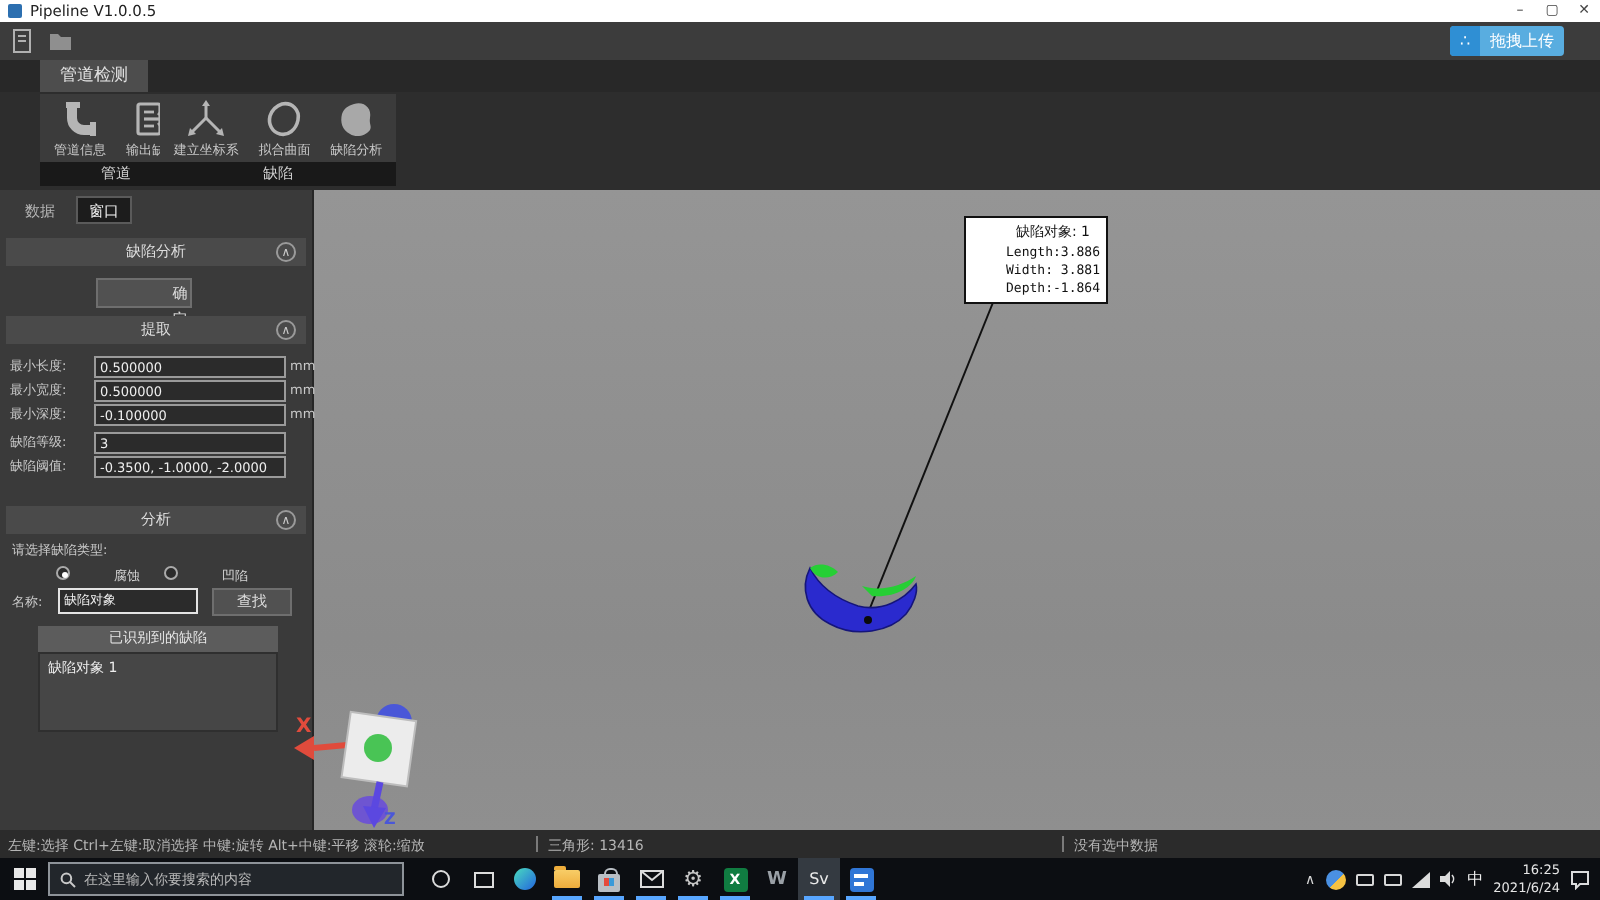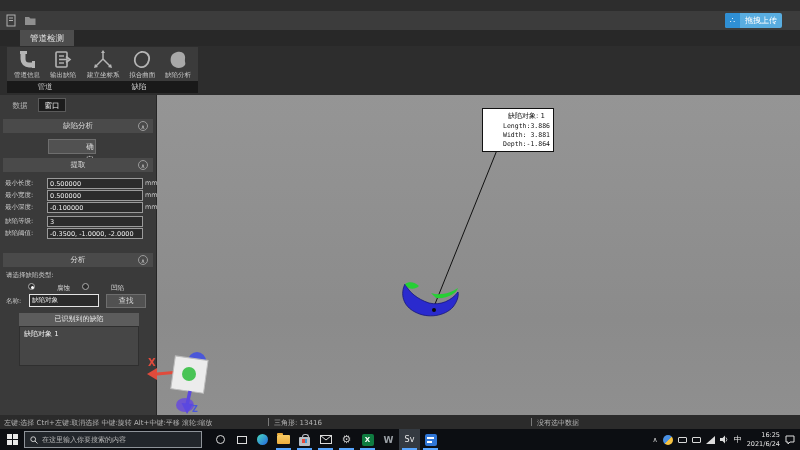--- a/index.html
+++ b/index.html
@@ -101,20 +101,29 @@
   .cortana-ico { width:9px; height:9px; border:1.5px solid #dcdcdc; border-radius:50%; }
   .taskview-ico { width:10px; height:8px; border:1px solid #dcdcdc; }
   .cloudapp-ico { width:10px; height:10px; border-radius:50%; background:linear-gradient(135deg,#4a90e2 55%,#f5c242 55%); }
   .rect-ico { width:9px; height:6px; border:1px solid #d8d8d8; border-radius:1px; }
 </style>
 </head>
 <body>
 
 <div id="app">
 
+  <div class="titlebar">
+    <span class="app-ico"></span>
+    <span class="title-text">Pipeline V1.0.0.5</span>
+    <span class="win-controls">
+      <span class="win-btn">–</span>
+      <span class="win-btn">▢</span>
+      <span class="win-btn">✕</span>
+    </span>
+  </div>
 
   <div class="qatbar">
     <svg class="qat-ico" style="left:5px" viewBox="0 0 13 13">
       <rect x="2" y="1" width="8" height="11" fill="none" stroke="#b0b0b0" stroke-width="1"></rect>
       <line x1="4" y1="4" x2="8" y2="4" stroke="#b0b0b0" stroke-width="1"></line>
       <line x1="4" y1="6.5" x2="8" y2="6.5" stroke="#b0b0b0" stroke-width="1"></line>
     </svg>
     <svg class="qat-ico" style="left:24px" viewBox="0 0 13 13">
       <path d="M1,3 h4 l1.5,1.5 h5 v6.5 h-10.5 z" fill="#8f8f8f"></path>
     </svg>
@@ -122,21 +131,21 @@
       <span class="ub-ico">∴</span>
       <span class="ub-label">拖拽上传</span>
     </div>
   </div>
 
   <div class="tabrow">
     <span class="ribbon-tab">管道检测</span>
   </div>
 
   <div class="ribbon">
-    <div class="rgroup" style="left:7px; width:76px;">
+    <div class="rgroup" style="left:20px; width:76px;">
       <div class="btns">
         <div class="rbtn">
           <svg width="20" height="20" viewBox="0 0 20 20">
             <path d="M6,3 v6 a6,6 0 0 0 6,6 h5" fill="none" stroke="#b5b5b5" stroke-width="5"></path>
             <rect x="3" y="1" width="7" height="3" fill="#b5b5b5"></rect>
             <rect x="15" y="11" width="3" height="7" fill="#b5b5b5"></rect>
           </svg>
           <span>管道信息</span>
         </div>
         <div class="rbtn">

